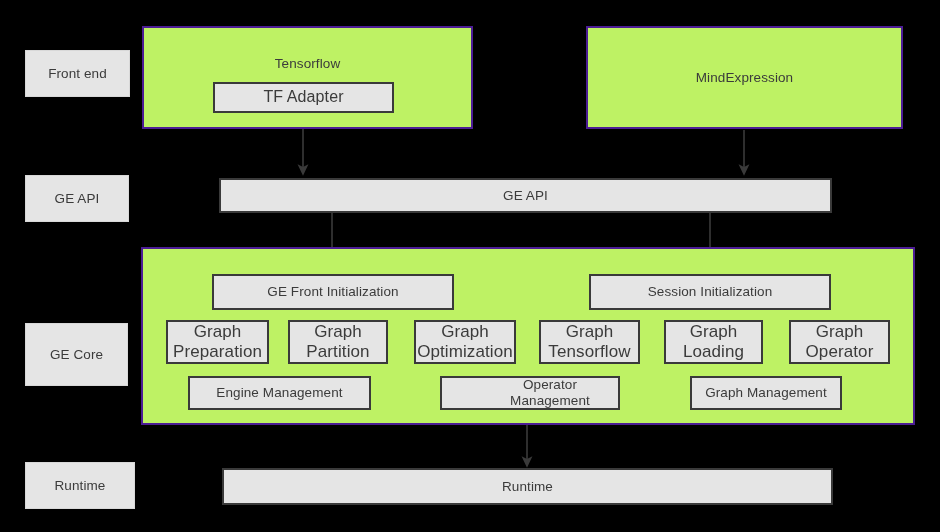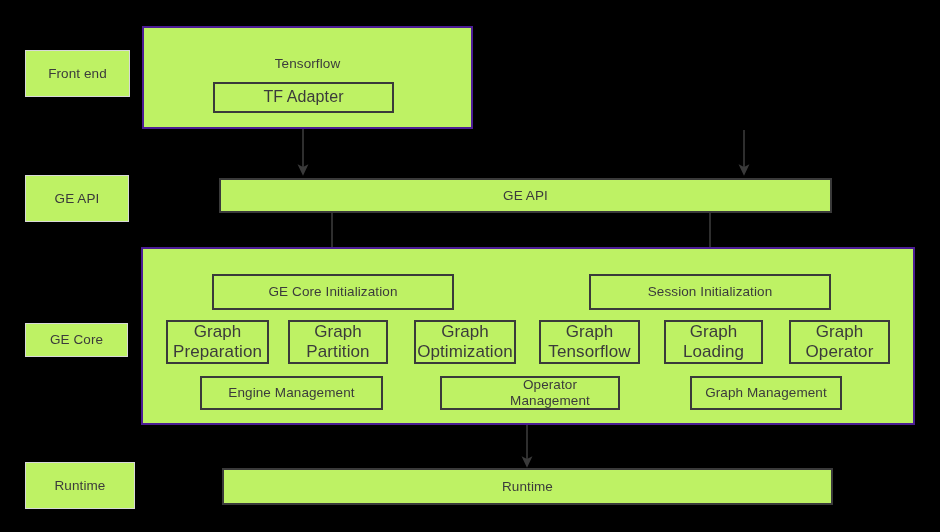--- a/index.html
+++ b/index.html
@@ -10,21 +10,21 @@
   #canvas {
     position: relative;
     width: 940px;
     height: 532px;
     background: #000000;
     overflow: hidden;
     font-family: "Liberation Sans", sans-serif;
   }
   .box {
     position: absolute;
-    background: #bef264;
+    background: #e5e5e5;
     border: 2px solid #3a3a3a;
     box-sizing: border-box;
     color: #3b3b3b;
     display: flex;
     align-items: center;
     justify-content: center;
     text-align: center;
     line-height: 1.15;
     font-size: 13px;
     letter-spacing: 0.1px;
@@ -92,36 +92,39 @@
 
     <line x1="710" y1="213" x2="710" y2="267" stroke="#3a3a3a" stroke-width="1.6" marker-end="url(#arrowhead)"></line>
 
     <line x1="527" y1="425" x2="527" y2="462" stroke="#3a3a3a" stroke-width="1.6" marker-end="url(#arrowhead)"></line>
   </svg>
 
   <div class="box layer-label" style="left:25px; top:50px; width:105px; height:47px;">Front end</div>
 
   <div class="box layer-label" style="left:25px; top:175px; width:104px; height:47px;">GE API</div>
 
-  <div class="box layer-label" style="left:25px; top:323px; width:103px; height:34px;">GE Core</div>
+  <div class="box layer-label" style="left:25px; top:323px; width:103px; height:63px;">GE Core</div>
 
   <div class="box layer-label" style="left:25px; top:462px; width:110px; height:47px;">Runtime</div>
 
   <div class="box group-panel" style="left:142px; top:26px; width:331px; height:103px;">
     <span class="group-title">Tensorflow</span>
   </div>
 
   <div class="box" style="left:213px; top:82px; width:181px; height:31px; font-size:16px;">TF Adapter</div>
 
+  <div class="box group-panel" style="left:586px; top:26px; width:317px; height:103px;">
+    <span class="group-title-me">MindExpression</span>
+  </div>
 
   <div class="box wide" style="left:219px; top:178px; width:613px; height:35px;">GE API</div>
 
   <div class="box group-panel" style="left:141px; top:247px; width:774px; height:178px;"></div>
 
-  <div class="box wide" style="left:212px; top:274px; width:242px; height:36px;">GE Core Initialization</div>
+  <div class="box wide" style="left:212px; top:274px; width:242px; height:36px;">GE Front Initialization</div>
 
   <div class="box wide" style="left:589px; top:274px; width:242px; height:36px;">Session Initialization</div>
 
   <div class="box two-line" style="left:166px; top:320px; width:103px; height:44px; flex-direction:column;">
     <span>Graph</span>
     <span>Preparation</span>
   </div>
 
   <div class="box two-line" style="left:288px; top:320px; width:100px; height:44px; flex-direction:column;">
     <span>Graph</span>
@@ -141,21 +144,21 @@
   <div class="box two-line" style="left:664px; top:320px; width:99px; height:44px; flex-direction:column;">
     <span>Graph</span>
     <span>Loading</span>
   </div>
 
   <div class="box two-line" style="left:789px; top:320px; width:101px; height:44px; flex-direction:column;">
     <span>Graph</span>
     <span>Operator</span>
   </div>
 
-  <div class="box wide" style="left:200px; top:376px; width:183px; height:34px;">Engine Management</div>
+  <div class="box wide" style="left:188px; top:376px; width:183px; height:34px;">Engine Management</div>
 
   <div class="box wide" style="left:440px; top:376px; width:180px; height:34px;padding-left:40px;">Operator Management</div>
 
   <div class="box wide" style="left:690px; top:376px; width:152px; height:34px;">Graph Management</div>
 
   <div class="box wide" style="left:222px; top:468px; width:611px; height:37px;">Runtime</div>
 
 </div>
 
 </body></html>

